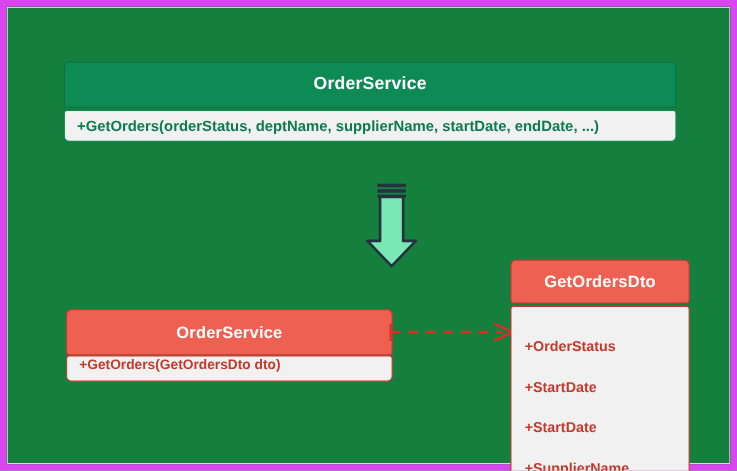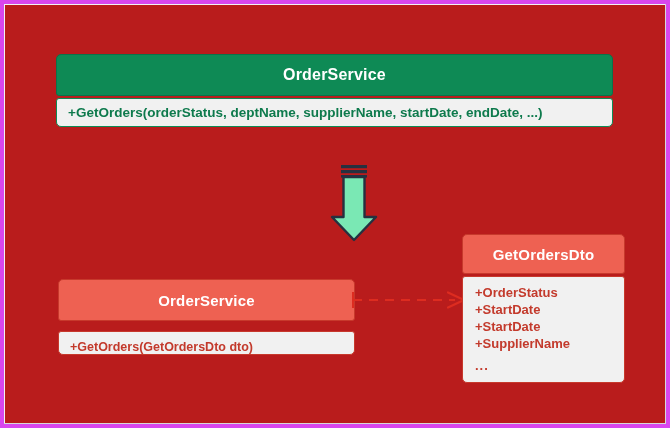--- a/index.html
+++ b/index.html
@@ -14,22 +14,22 @@
     overflow: hidden;
     font-family: "Liberation Sans", sans-serif;
   }
 
   
   #canvas {
     position: relative;
     box-sizing: border-box;
     width: 670px;
     height: 428px;
-    background: #b91c1c;
-    border: 4px solid #d946ef;
+    background: #15803d;
+    border: 6px solid #d946ef;
     box-shadow: inset -1px -1px 0 #d8d8d8,
                 inset  1px  1px 0 #f2f2f2;
   }
   #canvas::after {
     content: "";
     position: absolute;
     left: 3px; top: 3px; right: -2px; bottom: -2px;
     pointer-events: none;
   }
 
@@ -85,24 +85,24 @@
   
   #red-service-box { left: 54px; top: 275px; width: 297px; }
   #red-service-box .uml-header {
     height: 42px;
     background: #ee6152;
     border: 1px solid #c7392c;
     font-size: 15px;
   }
   #red-service-box .uml-body {
     height: 24px;
-    margin-top: 10px;
+    margin-top: 0;
     border: 1px solid #c7392c;
     display: flex;
-    align-items: flex-end;
+    align-items: flex-start;
     padding-left: 11px;
   }
   #red-service-box .uml-member {
     color: #c33a2c;
     font-size: 12.5px;
   }
 
   
   #dto-box { left: 458px; top: 230px; width: 163px; }
   #dto-box .uml-header {
@@ -114,20 +114,21 @@
   #dto-box .uml-body {
     margin-top: 2px;
     border: 1px solid #c7392c;
     padding: 7px 0 8px 12px;
     min-height: 104px;
   }
   #dto-box .uml-member {
     color: #c33a2c;
     font-size: 13px;
     line-height: 17px;
+    margin-top: 20px;
   }
   #dto-box .uml-member.ellipsis {
     margin-top: 5px;
     letter-spacing: 1px;
   }
 
   
   #transform-arrow {
     position: absolute;
     left: 322px;

